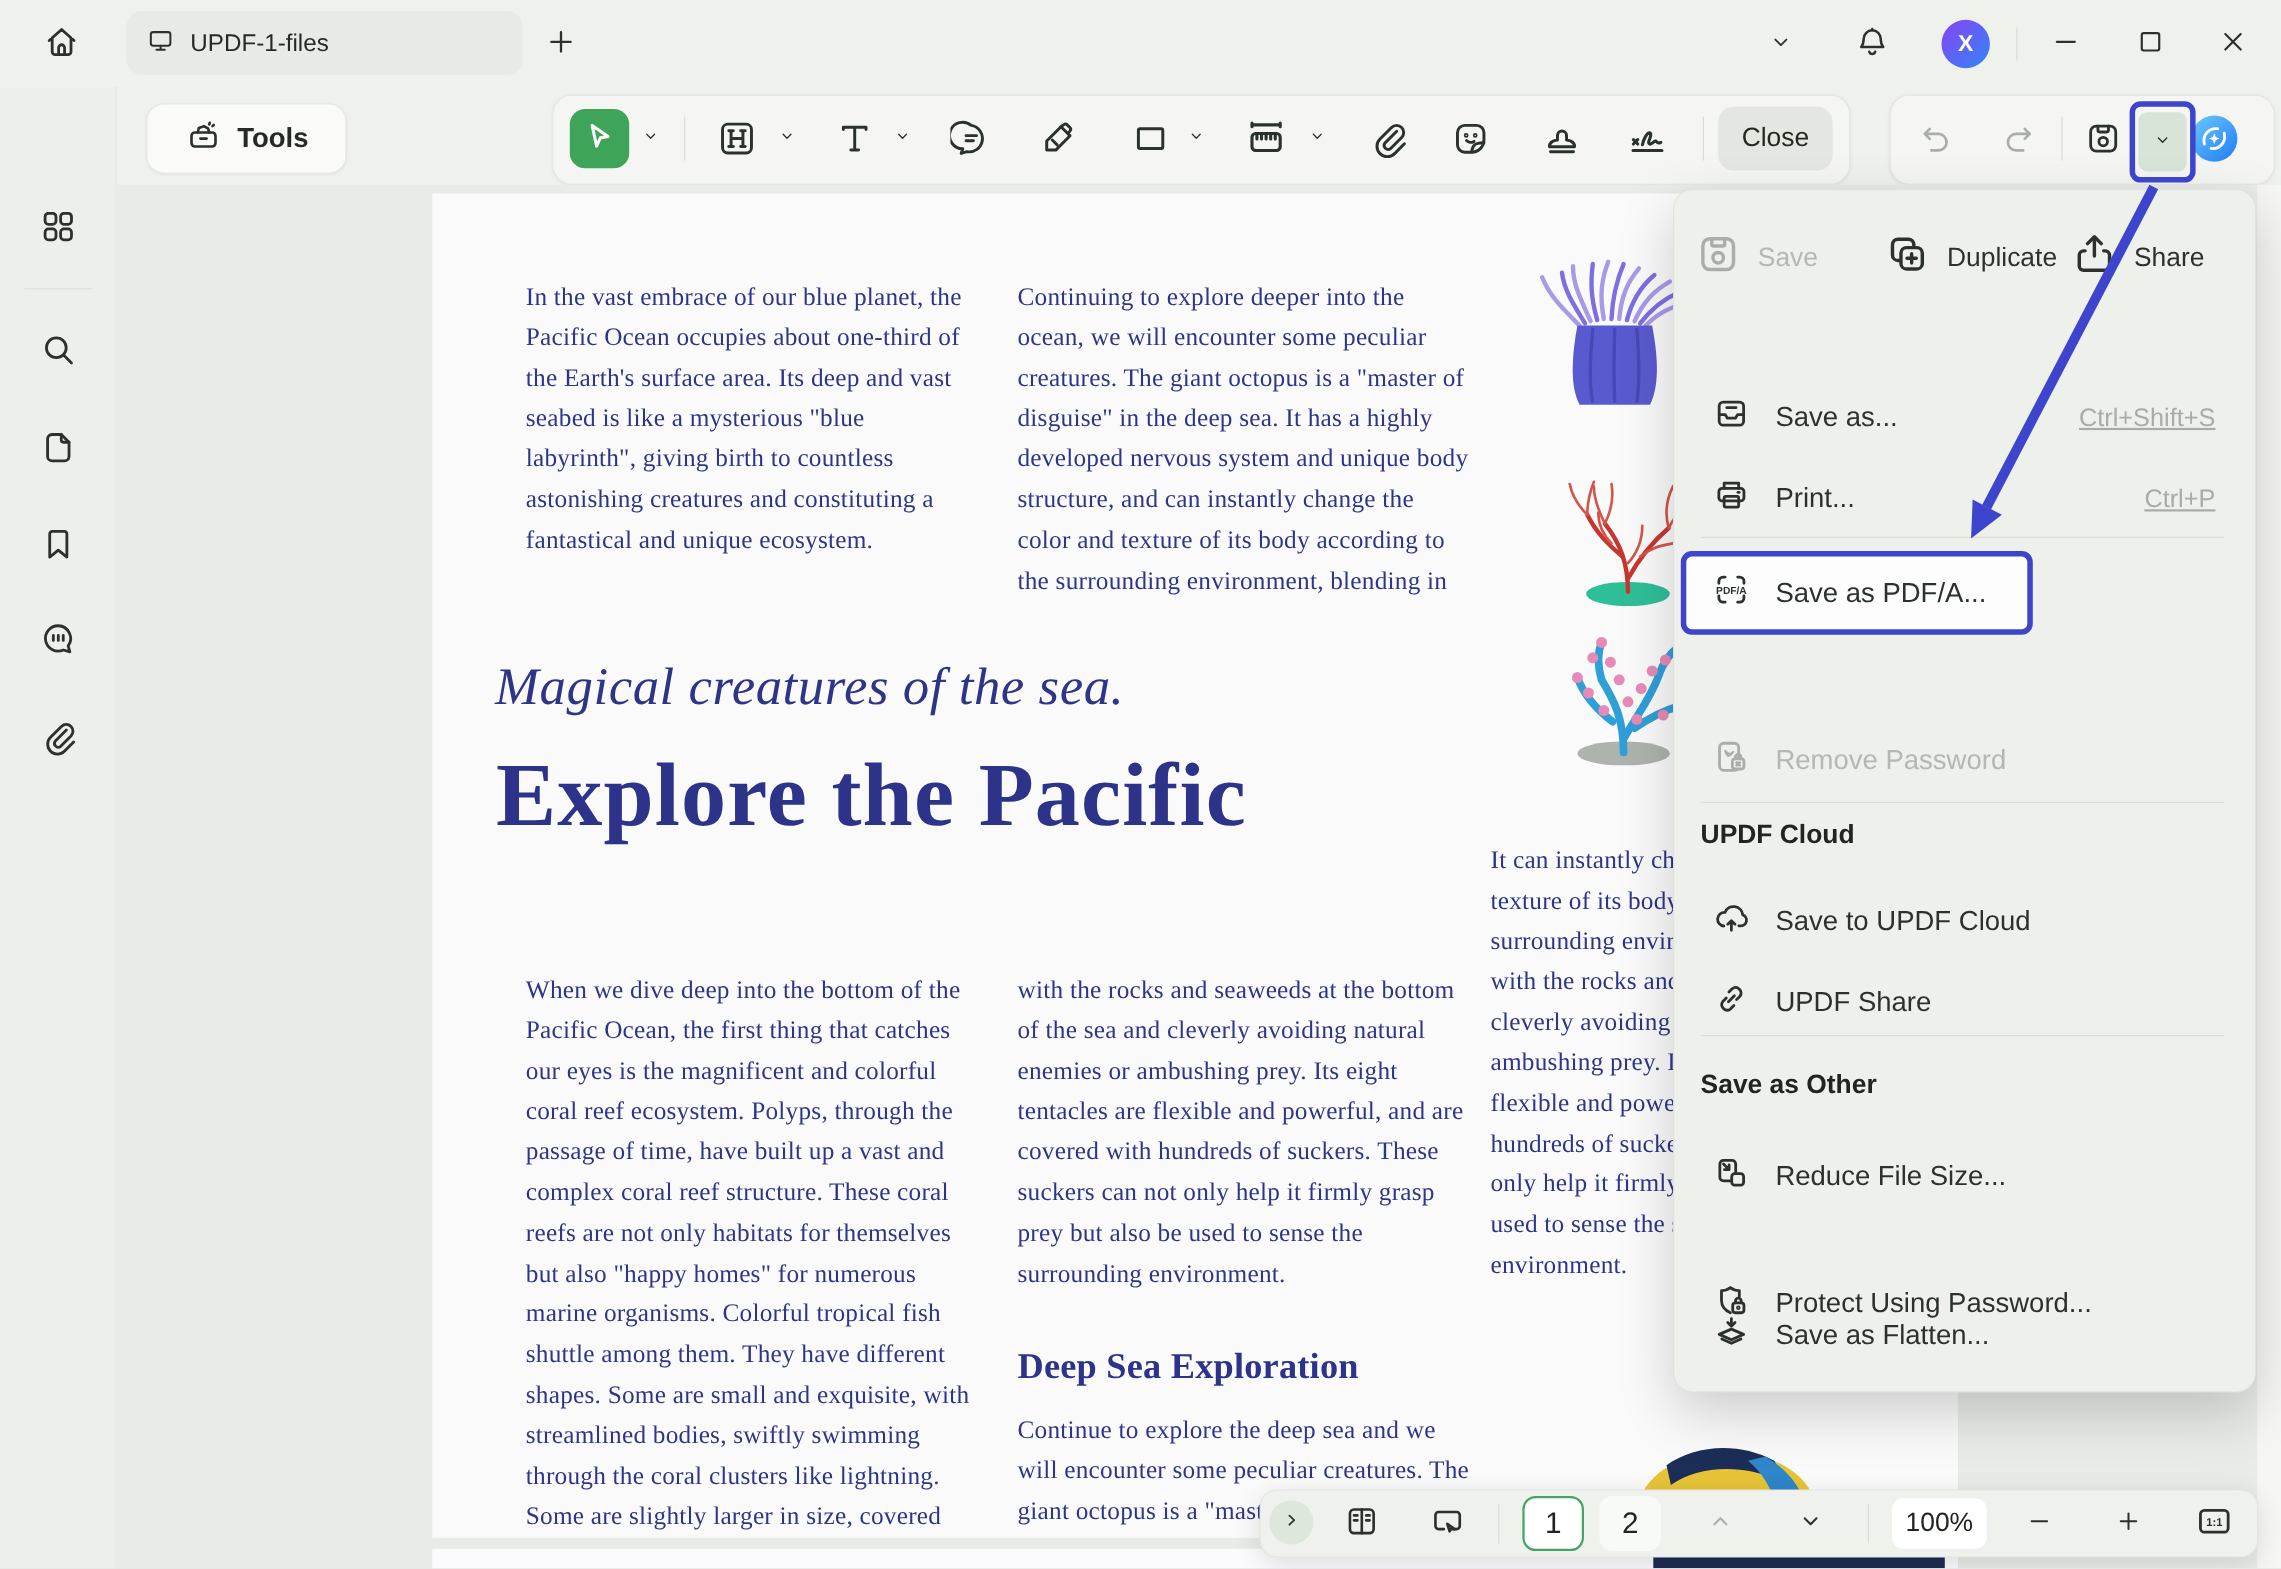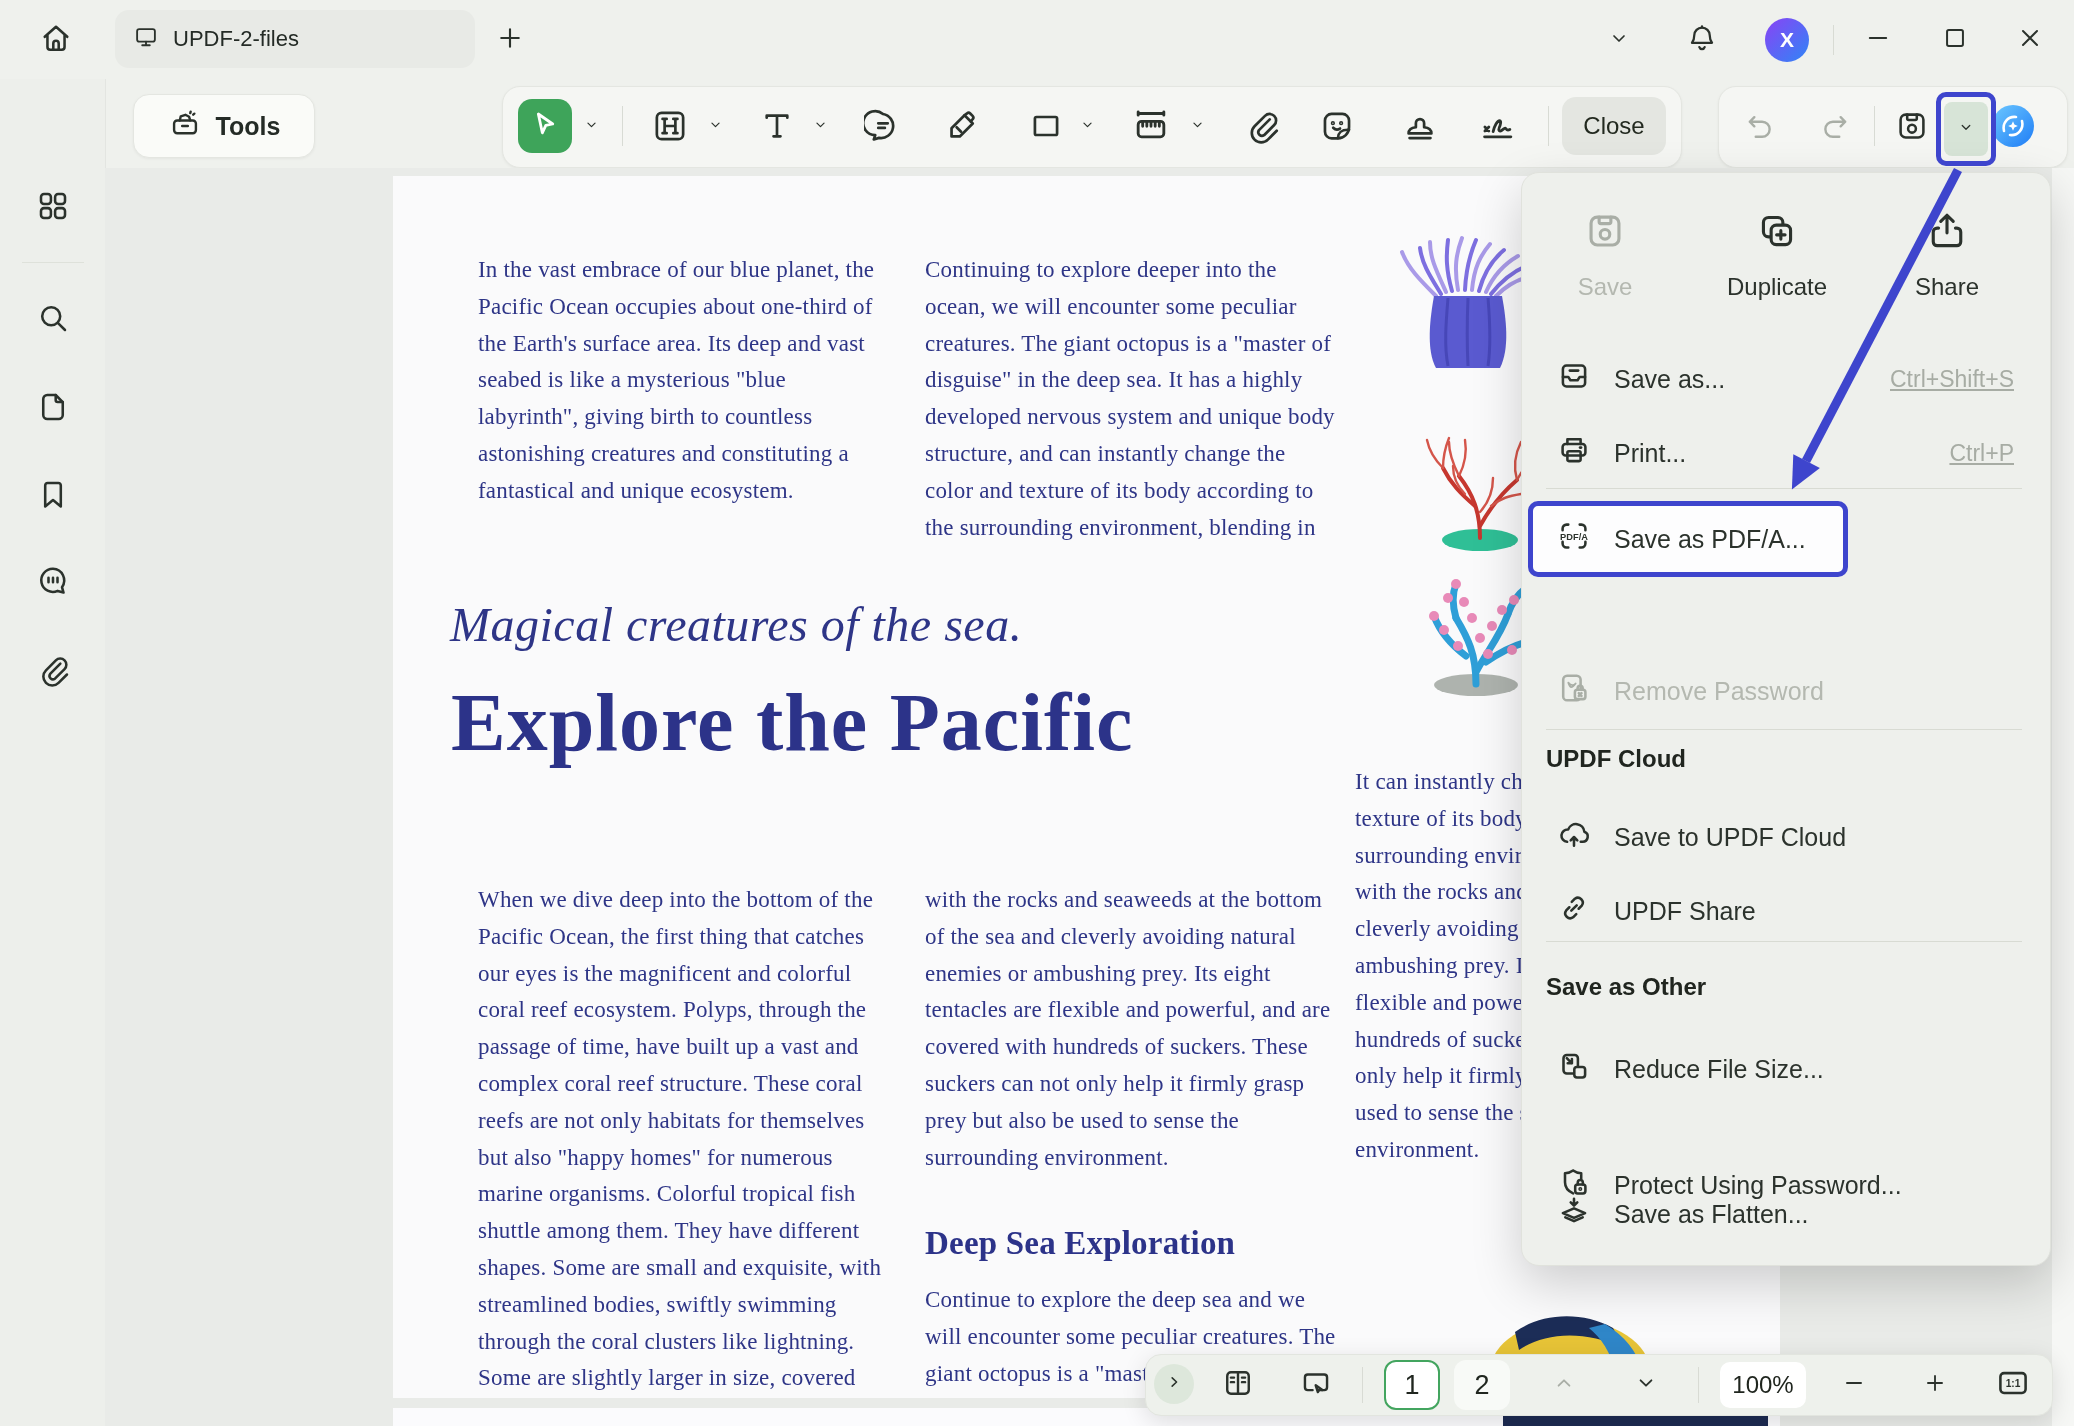--- a/index.html
+++ b/index.html
@@ -18,42 +18,42 @@
        line-height:36.8px;color:#2e3587;letter-spacing:.2px;}
   
   #menu{left:1521px;top:172px;width:528px;height:1092px;background:#eef0ec;border:1px solid #e0e2dc;
         border-radius:18px;box-shadow:0 18px 50px rgba(0,0,0,.18);z-index:30;}
   .mrow{position:absolute;left:6px;width:512px;height:56px;display:flex;align-items:center;gap:22px;
         padding-left:28px;box-sizing:border-box;font-size:25px;color:#2b322c;border-radius:10px;}
   .mrow .short{margin-left:auto;padding-right:26px;color:#a7aca4;font-size:23px;text-decoration:underline;}
   .mhead{position:absolute;left:24px;font-weight:bold;font-size:24px;color:#20251f;}
   .mdiv{position:absolute;left:24px;width:476px;height:1px;background:#d8dbd3;}
   .disab{color:#b4b8b0;}
-  .quick{position:absolute;width:130px;display:flex;flex-direction:column;align-items:center;gap:14px;
+  .quick{position:absolute;width:130px;display:flex;flex-direction:row;align-items:center;gap:14px;
          font-size:24px;color:#2b322c;}
   
   .anno{border:5px solid #3e45cd;border-radius:10px;box-sizing:border-box;}
 </style>
 </head>
 <body>
 
 <div id="win">
 
   <div class="abs" style="left:0;top:0;width:2074px;height:79px;">
     <div class="abs btn" style="left:28px;top:12px;width:56px;height:56px;">
       <span><svg class="ic" width="36" height="36" viewBox="0 0 24 24">
             <path d="M4.5 11.2 12 4.5l7.5 6.7M6.3 9.7V18a1.8 1.8 0 0 0 1.8 1.8h7.8A1.8 1.8 0 0 0 17.7 18V9.7M10.2 19.8v-4.2a1.8 1.8 0 0 1 3.6 0v4.2"></path>
           </svg></span>
     </div>
     <div class="abs btn" style="left:115px;top:10px;width:360px;height:58px;background:#e8eae6;border-radius:14px;justify-content:flex-start;padding-left:18px;gap:14px;">
       <span><svg class="ic" width="26" height="26" viewBox="0 0 24 24">
             <rect x="3.8" y="4.8" width="16.4" height="11.4" rx="2"></rect>
             <path d="M12 16.2v3M8.5 19.6h7"></path>
           </svg></span>
-      <span style="font-size:22px;color:#242b26;">UPDF-2-files</span>
+      <span style="font-size:22px;color:#242b26;">UPDF-1-files</span>
     </div>
     <div class="abs btn" style="left:492px;top:22px;width:36px;height:36px;">
       <span><svg class="ic" width="30" height="30" viewBox="0 0 24 24">
             <path d="M12 5v14M5 12h14"></path>
           </svg></span>
     </div>
 
     <div class="abs btn" style="left:1600px;top:24px;width:38px;height:32px;">
       <span><svg class="ic" width="24" height="24" viewBox="0 0 24 24">
             <polyline points="7,10 12,15 17,10"></polyline>

